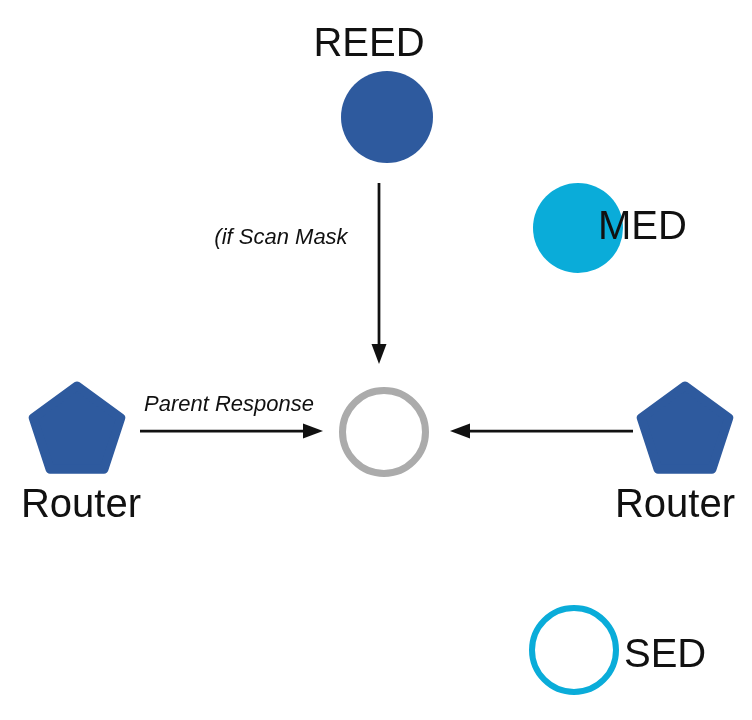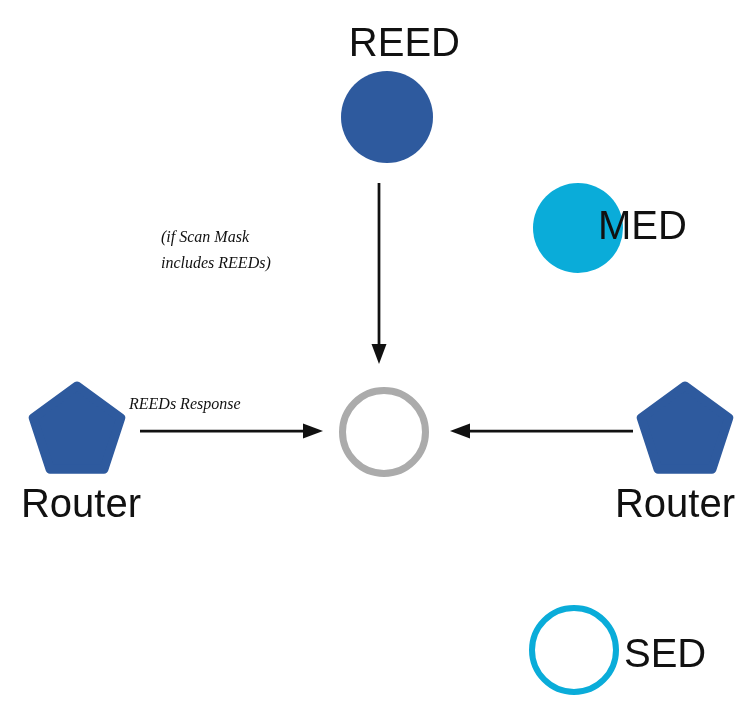--- a/index.html
+++ b/index.html
@@ -29,25 +29,25 @@
     position: absolute;
     font-size: 40px;
     line-height: 1.15;
     white-space: nowrap;
     color: var(--text, #111111);
   }
   .label.centered { text-align: center; }
   .note {
     position: absolute;
     font-style: italic;
-    font-size: 16px;
+    font-size: 22px;
     line-height: 26px;
+    text-align: center;
     white-space: nowrap;
     color: var(--text, #111111);
-    font-family: Liberation Serif, serif;
   }
 </style>
 </head>
 <body>
 
 <div class="canvas">
 
   <svg class="layer" width="752" height="720" viewBox="0 0 752 720">
 
     <circle class="fill-blue" cx="387" cy="117" r="46"></circle>
@@ -70,30 +70,29 @@
       <line class="arrow-line" x1="140" y1="431" x2="305" y2="431"></line>
       <polygon class="arrow-head" points="323,431 303,423.5 303,438.5"></polygon>
     </g>
 
     <g>
       <line class="arrow-line" x1="633" y1="431" x2="468" y2="431"></line>
       <polygon class="arrow-head" points="450,431 470,423.5 470,438.5"></polygon>
     </g>
   </svg>
 
-  <div class="label centered" style="left:300px; top:19px; width:160px;text-align:right;">REED</div>
+  <div class="label centered" style="left:289px; top:19px; width:160px;">REED</div>
 
   <div class="label" style="left:598px; top:202px;">MED</div>
 
   <div class="label centered" style="left:1px; top:480px; width:160px;">Router</div>
 
   <div class="label centered" style="left:595px; top:480px; width:160px;">Router</div>
 
   <div class="label" style="left:624px; top:630px;">SED</div>
 
   <div class="note" style="left:161px; top:224px; width:240px;">
     <span style="display:block;">(if Scan Mask</span>
-    <span style="display:block;">includes REEDs)</span>
   </div>
 
-  <div class="note" style="left:129px; top:391px; width:200px;">REEDs Response</div>
+  <div class="note" style="left:129px; top:391px; width:200px;">Parent Response</div>
 
 </div>
 
 </body></html>

